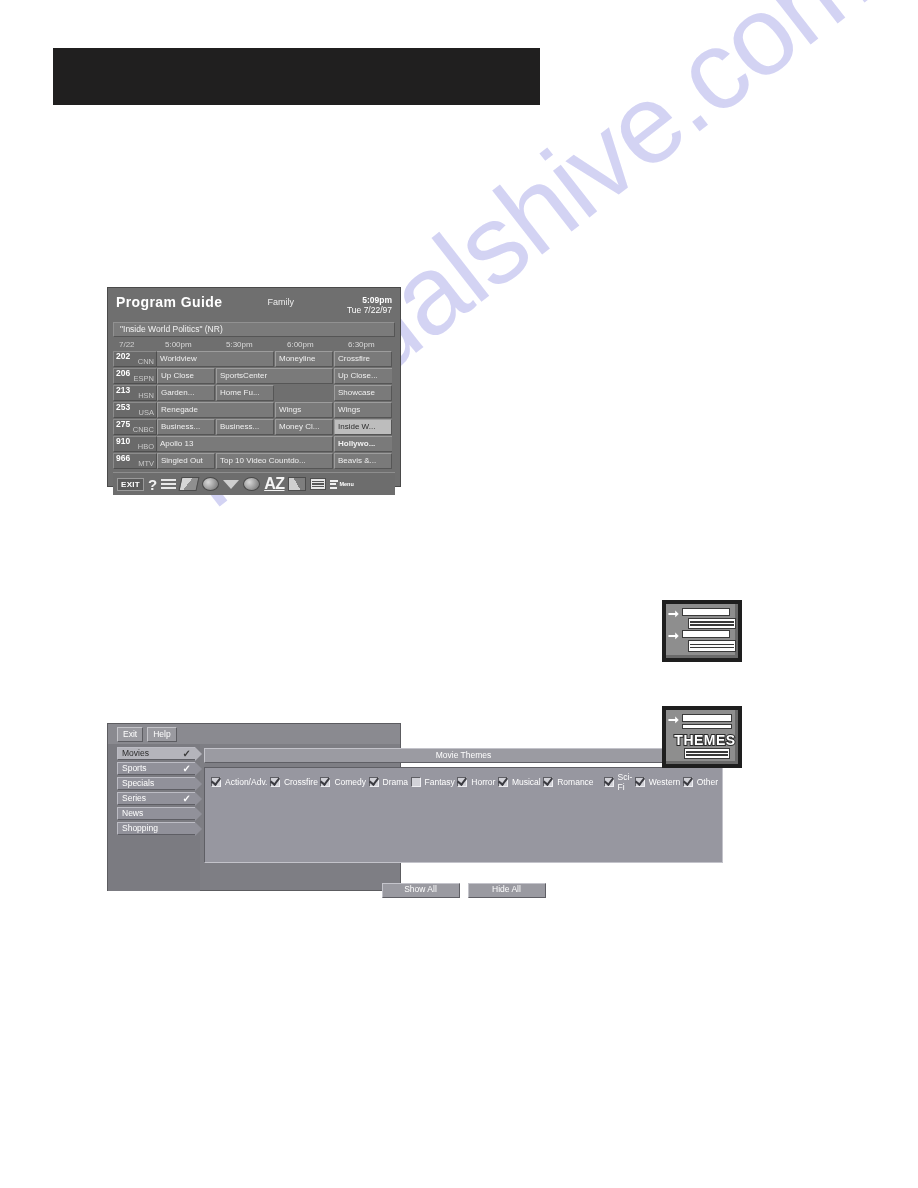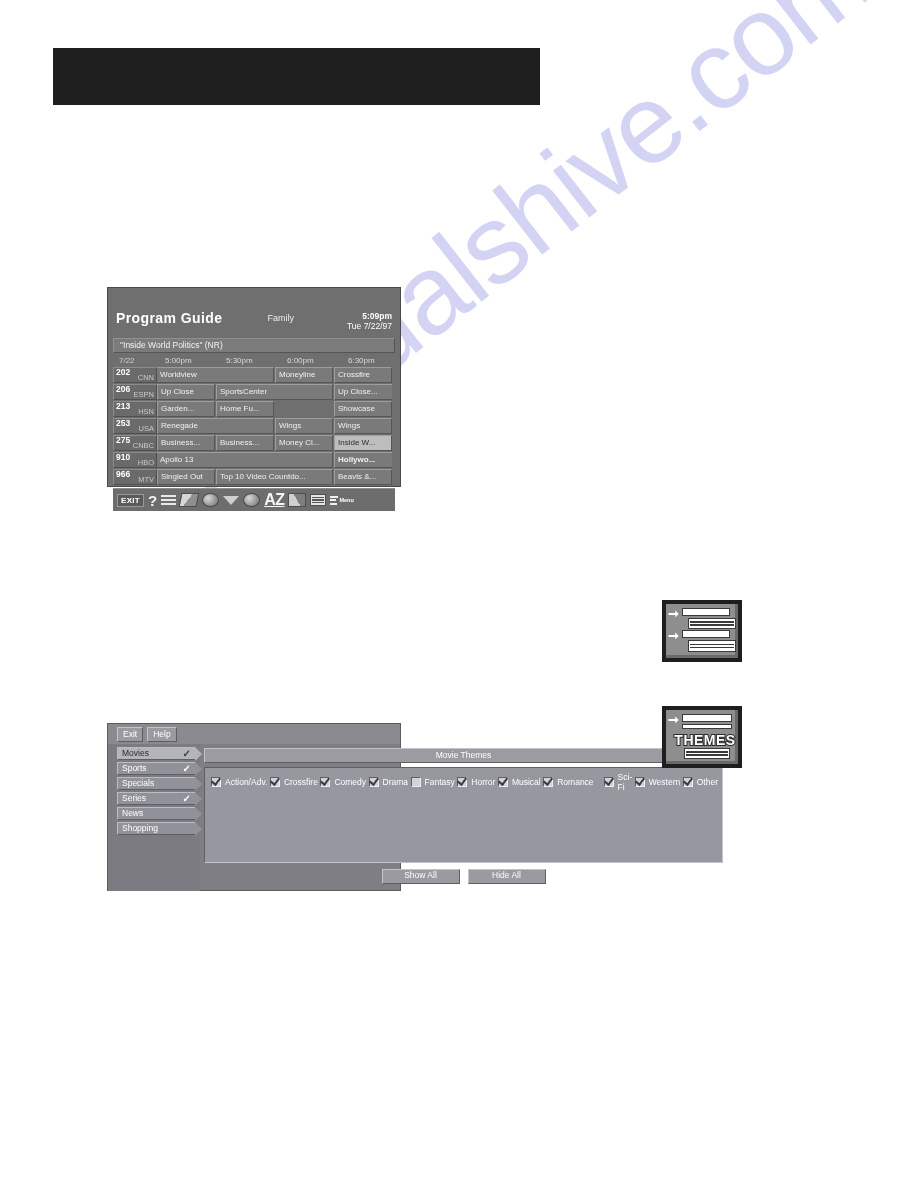--- a/index.html
+++ b/index.html
@@ -54,21 +54,21 @@
   }
 
   
   #program-guide {
     left: 107px;
     top: 287px;
     width: 294px;
     height: 200px;
     background: #6f6f6f;
     border: 1px solid #4a4a4a;
-    padding: 20px 5px 0 5px;
+    padding: 4px 5px 0 5px;
     font-size: 8px;
     color: #e8e8e8;
   }
   .pg-header {
     display: flex;
     align-items: flex-start;
     height: 26px;
     padding: 3px 3px 0 3px;
   }
   .pg-title {
@@ -357,21 +357,21 @@
   .box.on::after {
     content: "";
     position: absolute; left: 1px; top: -2px;
     width: 4px; height: 7px;
     border-right: 2px solid #3c3c42;
     border-bottom: 2px solid #3c3c42;
     transform: rotate(38deg);
   }
   .td-actions {
     display: flex; gap: 8px; justify-content: center;
-    margin-top: 6px;
+    margin-top: 20px;
   }
   .td-action {
     width: 76px; height: 13px; line-height: 11px;
     text-align: center;
     background: #9a9aa1;
     border-top: 1px solid #c4c4cb;
     border-left: 1px solid #c4c4cb;
     border-right: 1px solid #5e5e64;
     border-bottom: 1px solid #5e5e64;
     font-size: 8.5px;

